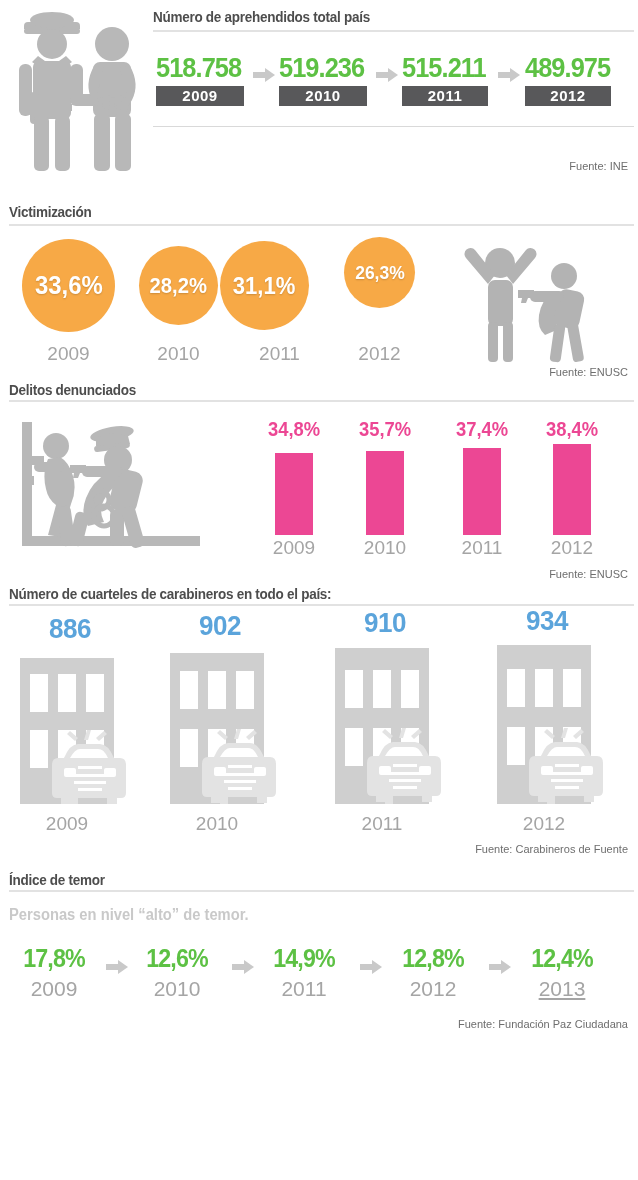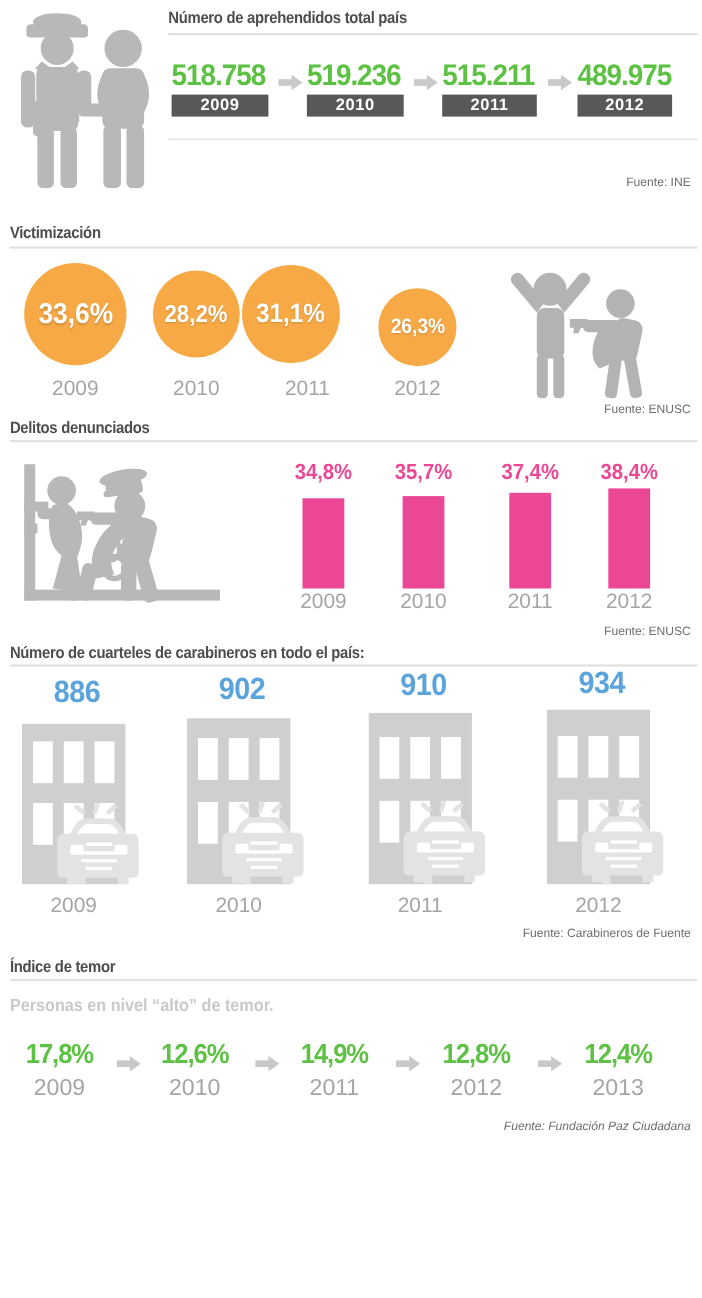--- a/index.html
+++ b/index.html
@@ -166,21 +166,21 @@
 
   <div class="vcircle" style="left:22px;top:239px;width:93px;height:93px;">
     <span style="font-size:26px;">33,6%</span>
   </div>
   <div class="vcircle" style="left:139px;top:246px;width:79px;height:79px;">
     <span style="font-size:22px;">28,2%</span>
   </div>
   <div class="vcircle" style="left:220px;top:241px;width:89px;height:89px;">
     <span style="font-size:24px;">31,1%</span>
   </div>
-  <div class="vcircle" style="left:344px;top:262px;width:71px;height:71px;justify-content:center;">
+  <div class="vcircle" style="left:344px;top:237px;width:71px;height:71px;justify-content:center;">
     <span style="font-size:19px;">26,3%</span>
   </div>
 
   <div class="yearlabel" style="left:22px;top:343px;width:93px;">2009</div>
   <div class="yearlabel" style="left:139px;top:343px;width:79px;">2010</div>
   <div class="yearlabel" style="left:235px;top:343px;width:89px;">2011</div>
   <div class="yearlabel" style="left:344px;top:343px;width:71px;">2012</div>
 
   <div style="position:absolute;left:452px;top:236px;width:150px;height:128px;">
     <svg width="150" height="128" viewBox="0 0 150 128" fill="#b3b3b3">
@@ -438,16 +438,16 @@
   <div class="temor-year" style="left:387px;top:977px;width:92px;">2012</div>
 
   <div class="arrow-gray" style="left:489px;top:960px;">
     <svg width="22" height="14" viewBox="0 0 22 14" fill="#c9c9c9">
       <rect x="0" y="4" width="13" height="6"></rect>
         <path d="M12 0 l10 7 l-10 7 z"></path>
     </svg>
   </div>
 
   <div class="temor-val" style="left:516px;top:944px;width:92px;">12,4%</div>
-  <div class="temor-year" style="left:516px;top:977px;width:92px;">2013</div>
-
-  <div class="source" style="top:1018px;font-style:italic;">Fuente: Fundación Paz Ciudadana</div>
+  <div class="temor-year" style="left:516px;top:977px;width:92px;text-decoration:underline;">2013</div>
+
+  <div class="source" style="top:1018px;">Fuente: Fundación Paz Ciudadana</div>
 </div>
 
 </body></html>

